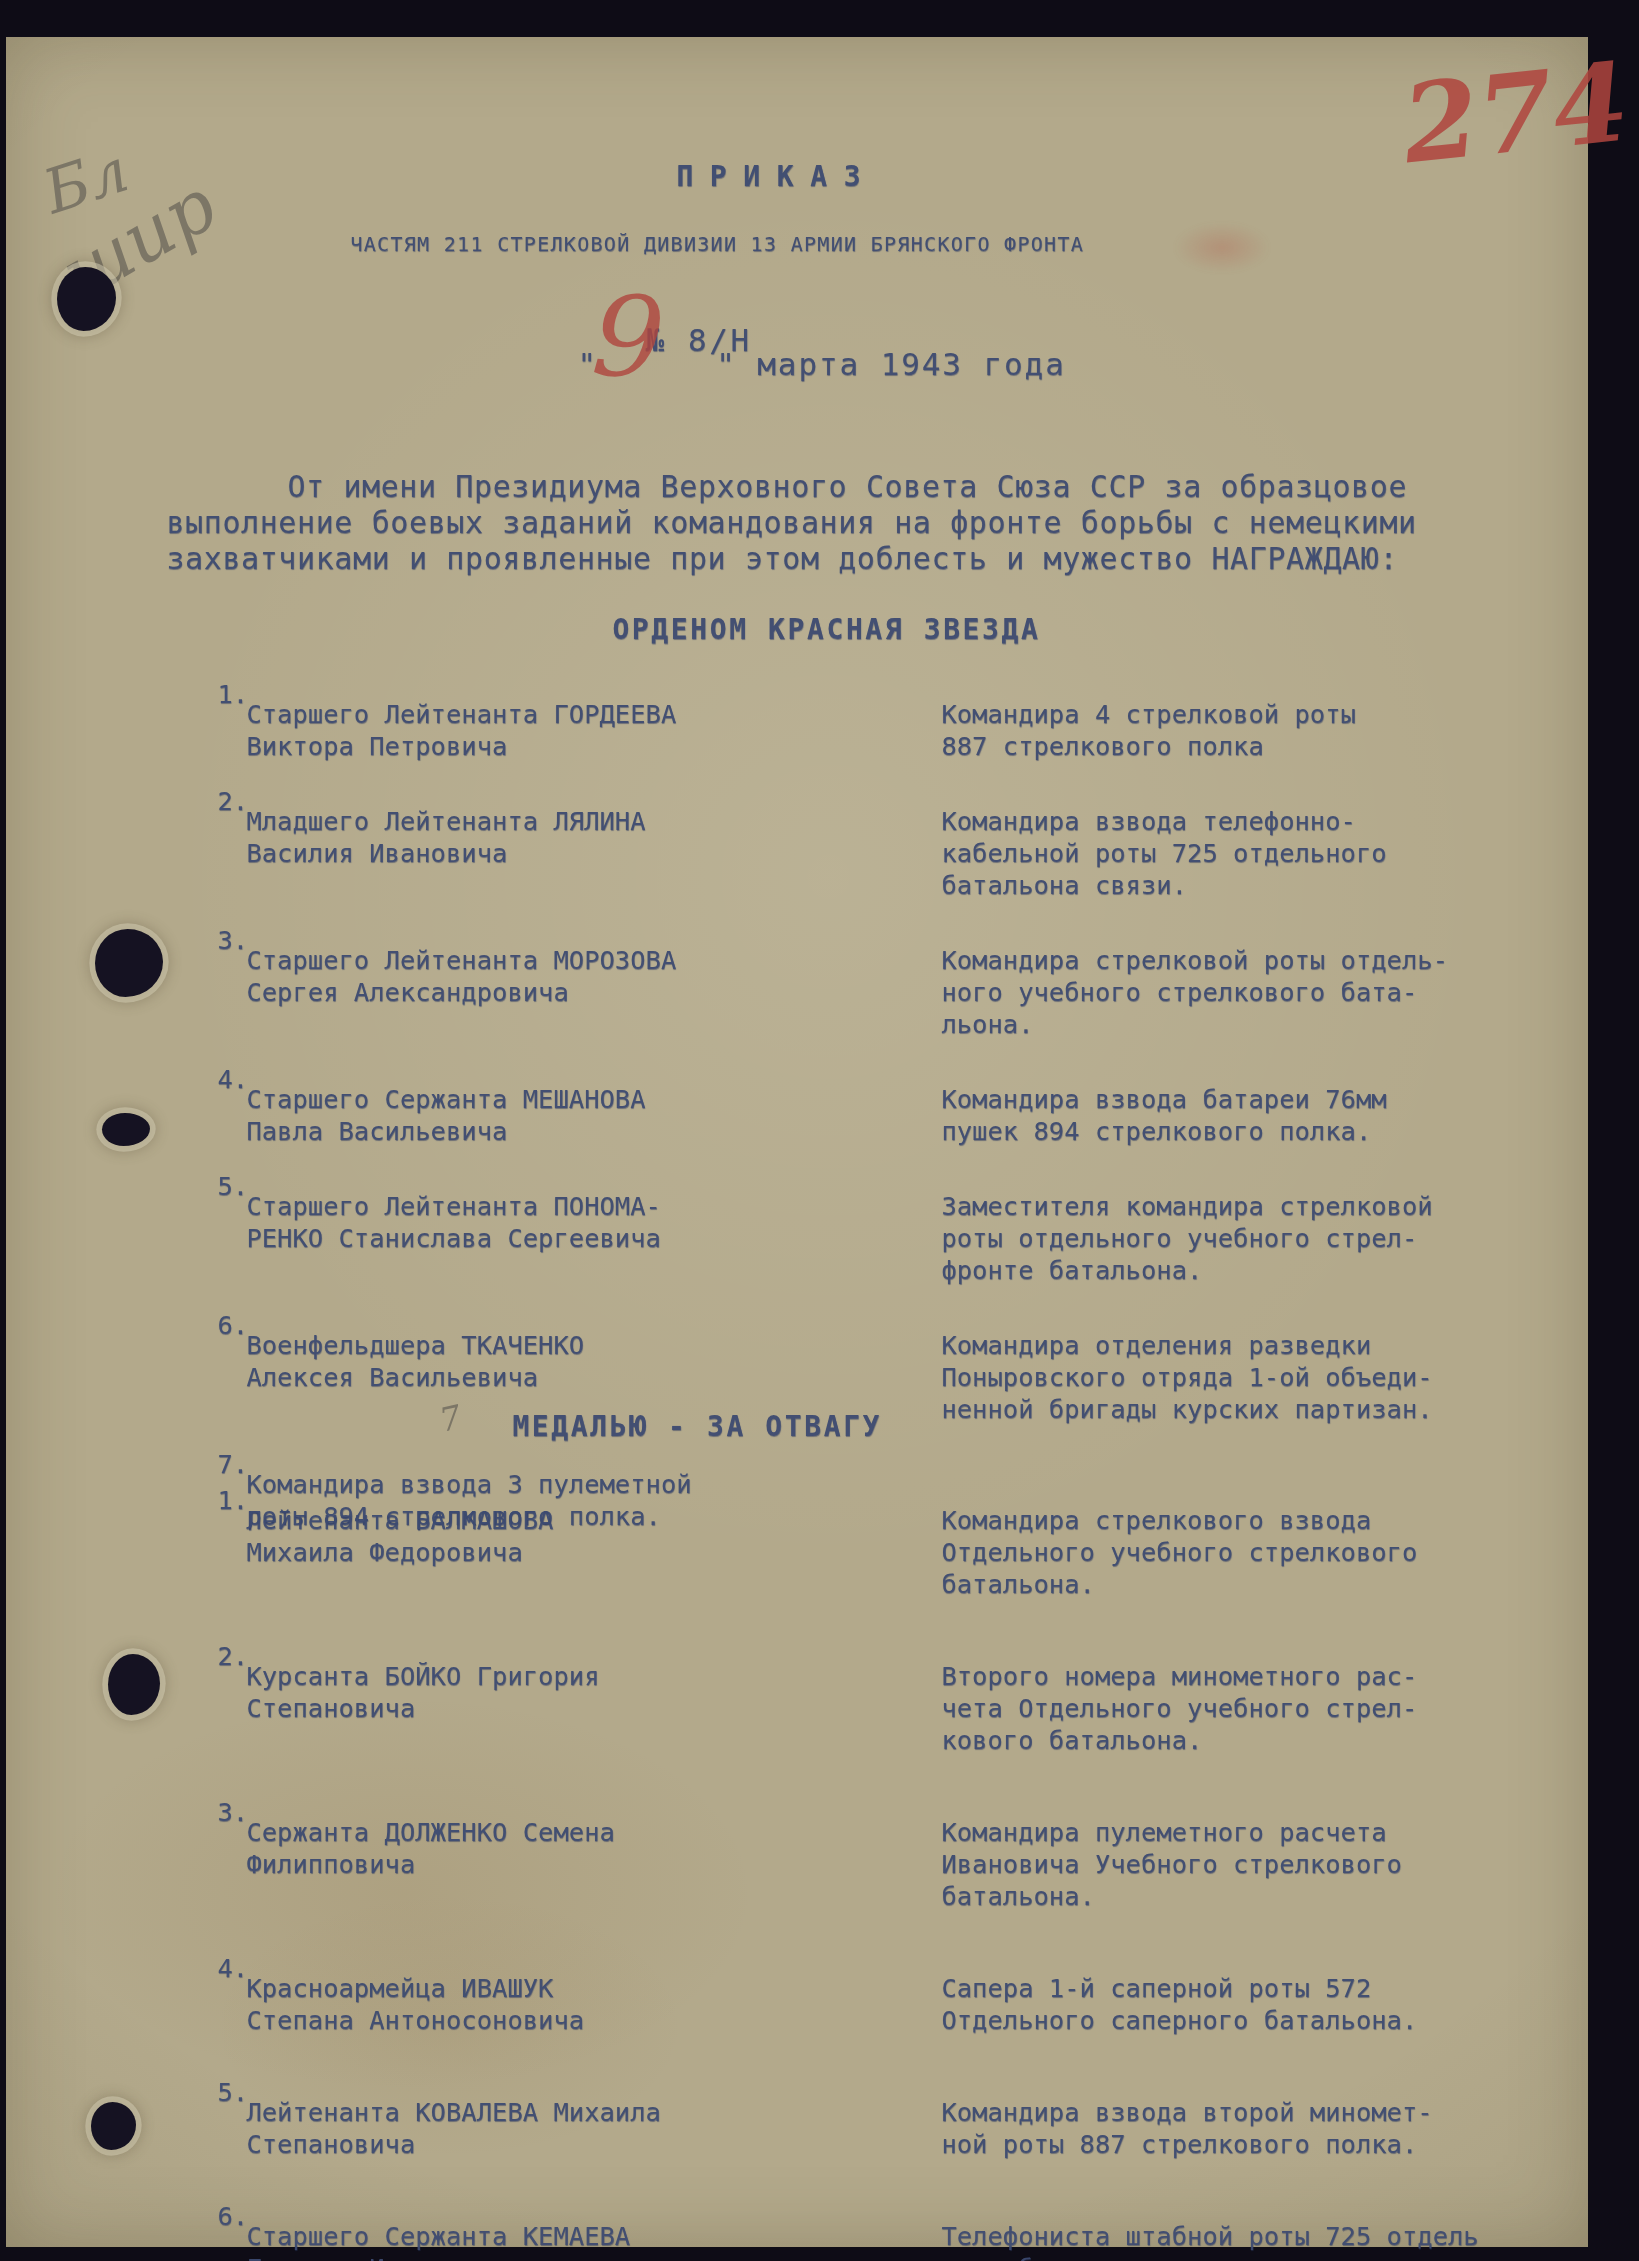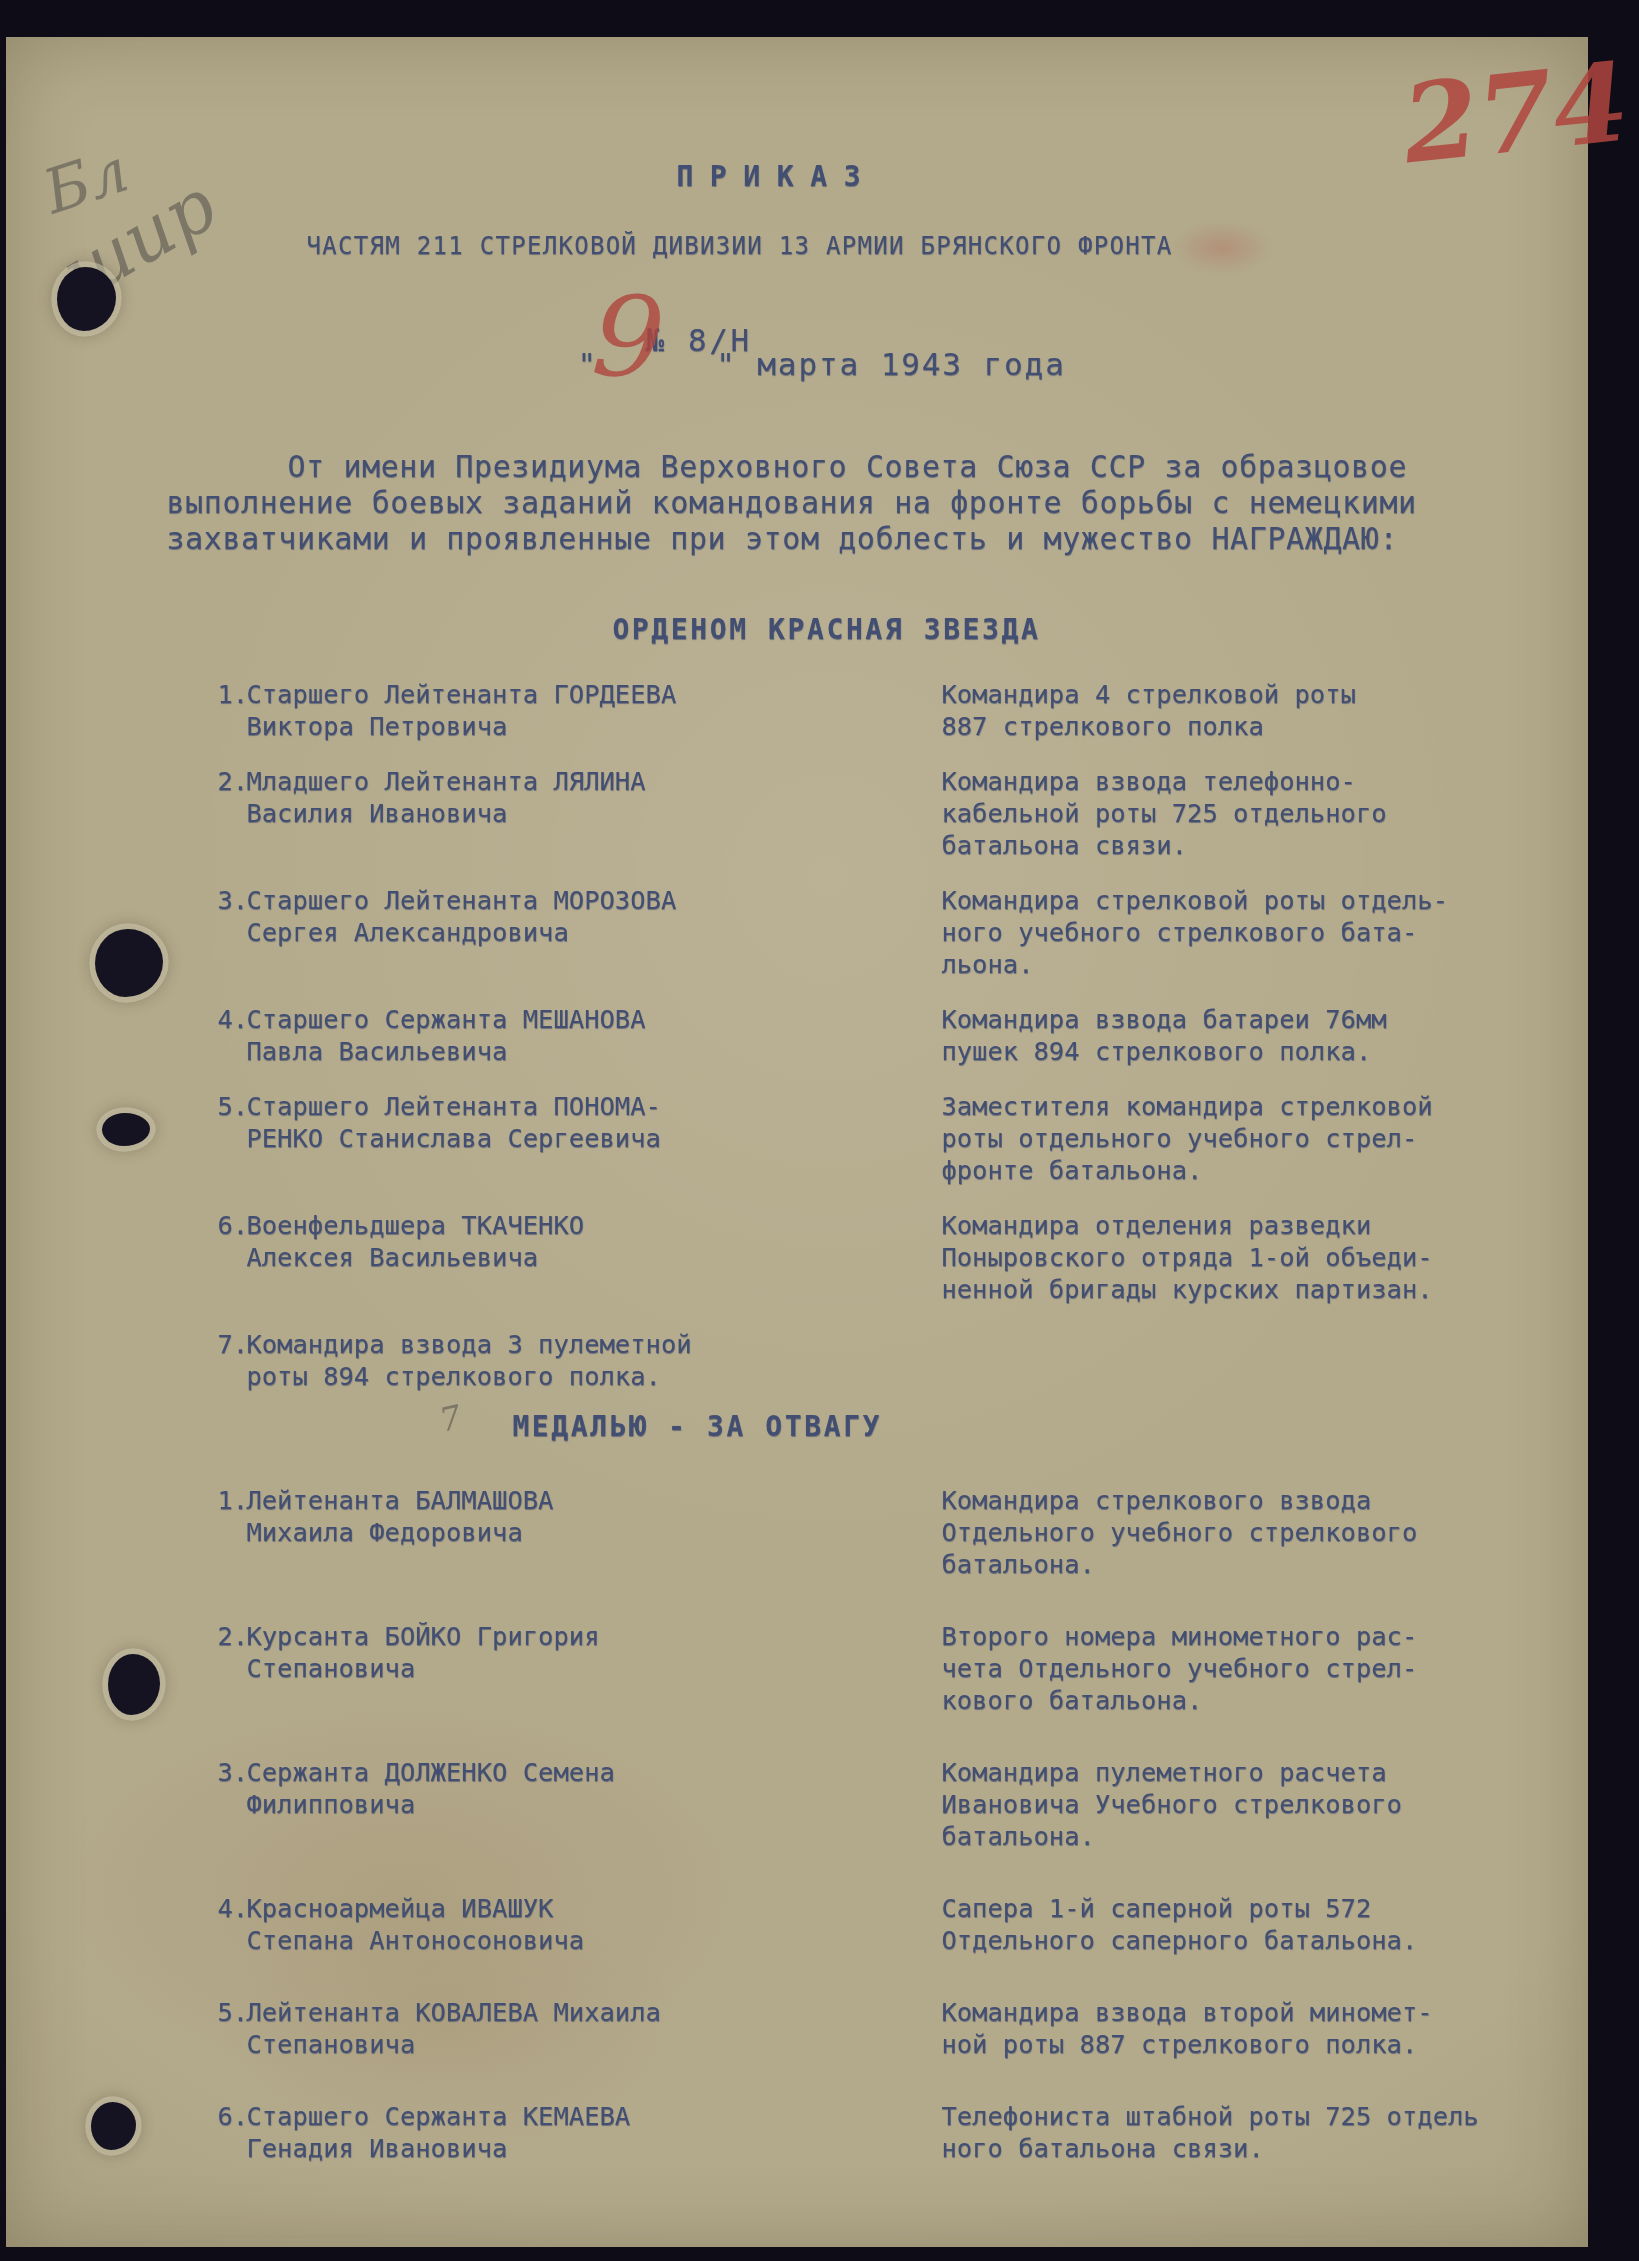--- a/index.html
+++ b/index.html
@@ -10,23 +10,23 @@
     background:
       radial-gradient(ellipse 60% 45% at 52% 38%, rgba(255,252,235,0.10), rgba(255,252,235,0) 70%),
       radial-gradient(ellipse 30% 12% at 25% 84%, rgba(122,88,40,0.10), rgba(122,88,40,0) 75%),
       radial-gradient(ellipse 20% 8% at 28% 90%, rgba(122,88,40,0.08), rgba(122,88,40,0) 75%),
       radial-gradient(ellipse 120% 90% at 50% 45%, rgba(0,0,0,0) 60%, rgba(62,52,25,0.18) 100%),
       #b3a98b;
     box-shadow:inset 0 0 77px rgba(60,50,25,0.25);
   }
   .typed{color:#3c4a71;text-shadow:0.4px 0.5px 0.9px rgba(42,54,95,0.55);opacity:0.94;}
   .abs{position:absolute;}
-  .lines{white-space:pre-line;}
+  .lines{white-space:pre-line;margin-top:20px;}
   .doc-title{font-size:28px;letter-spacing:16.6px;font-weight:bold;}
-  .doc-subtitle{font-size:24px;letter-spacing:1.3px;}
+  .doc-subtitle{font-size:20px;letter-spacing:1.3px;margin-left:44px;}
   .order-no{font-size:31px;letter-spacing:2.6px;}
   .date-line{font-size:31px;letter-spacing:1.9px;}
   .preamble{font-size:30px;line-height:36px;letter-spacing:0.6px;text-indent:121px;width:1346px;}
   .section-title{font-size:28px;letter-spacing:2.6px;font-weight:bold;}
   .entries{position:absolute;left:211px;width:1369px;}
   .entry{display:flex;align-items:flex-start;font-size:25.5px;line-height:32px;}
   .entry .num{width:29px;flex:0 0 29px;}
   .entry .name{width:695px;flex:0 0 695px;}
   .entry .role{flex:1;}
   .ent1 .entry{margin-bottom:23px;}

